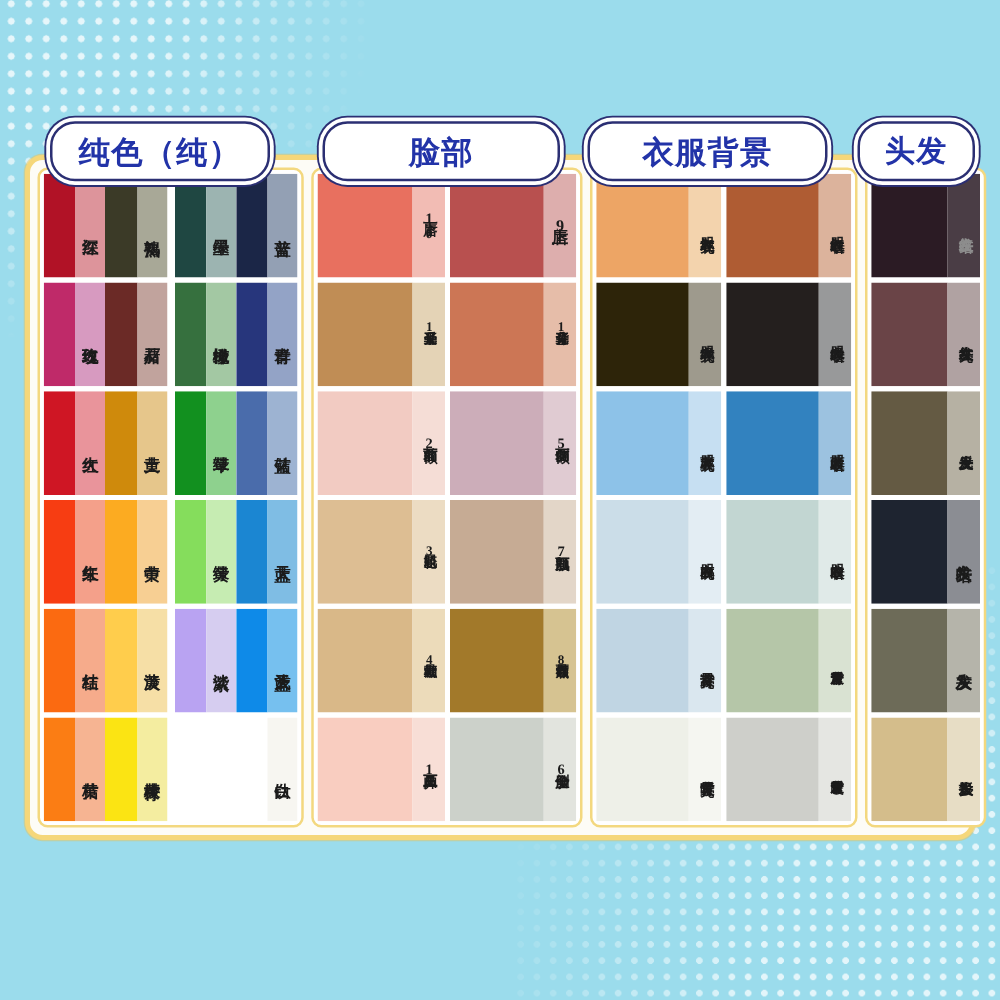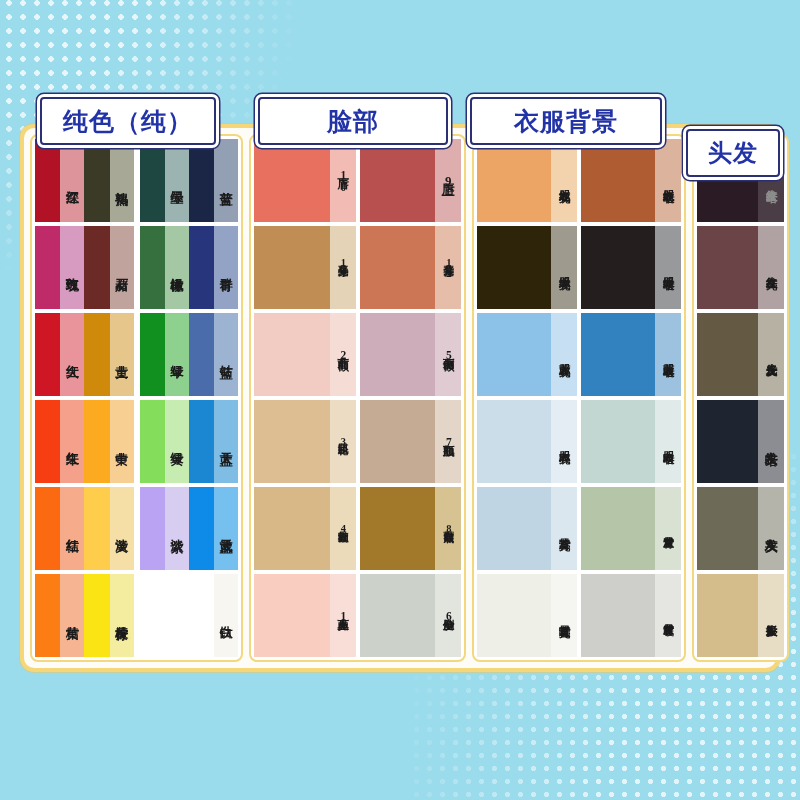--- a/index.html
+++ b/index.html
@@ -122,39 +122,39 @@
   .g1 .pair { flex: 1 1 0; display: flex; gap: 0; min-width: 0; }
   .g1 .cell { flex: 1 1 0; }
   .g1 .tag { flex: 0 0 24px; }
 
   
   .tab {
     position: absolute;
     height: 48px;
     background: #ffffff;
     border: 2px solid #2b2f73;
-    border-radius: 4px;
+    border-radius: 20px;
     box-shadow: 0 0 0 3px #ffffff, 0 0 0 4.5px #2b2f73;
     display: flex;
     align-items: center;
     justify-content: center;
     z-index: 5;
   }
   .tab span {
     font-family: "Liberation Sans", "DejaVu Sans", sans-serif;
     font-size: 25px;
     font-weight: bold;
     color: #2233a8;
     letter-spacing: 1px;
     white-space: nowrap;
   }
   .tab.t1 { left: 40px;  top: 97px;  width: 176px; }
   .tab.t2 { left: 258px; top: 97px;  width: 190px; }
   .tab.t3 { left: 470px; top: 97px;  width: 192px; }
-  .tab.t4 { left: 686px; top: 97px;  width: 94px; margin-top: 32px;  }
+  .tab.t4 { left: 686px; top: 97px;  width: 94px;  }
   .tab.t4 span { font-size: 24px; }
 </style>
 </head>
 <body>
 
 <div class="halftone ht-tl"></div>
 <div class="halftone ht-br"></div>
 
 <div class="tab t1">
   <span>纯色（纯）</span>

